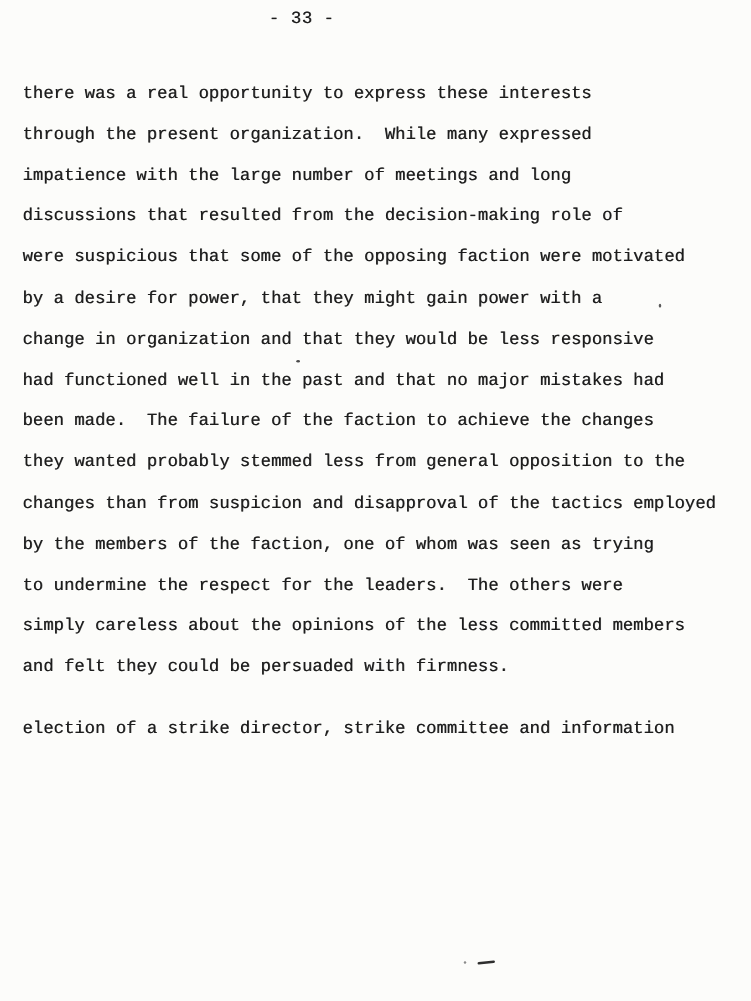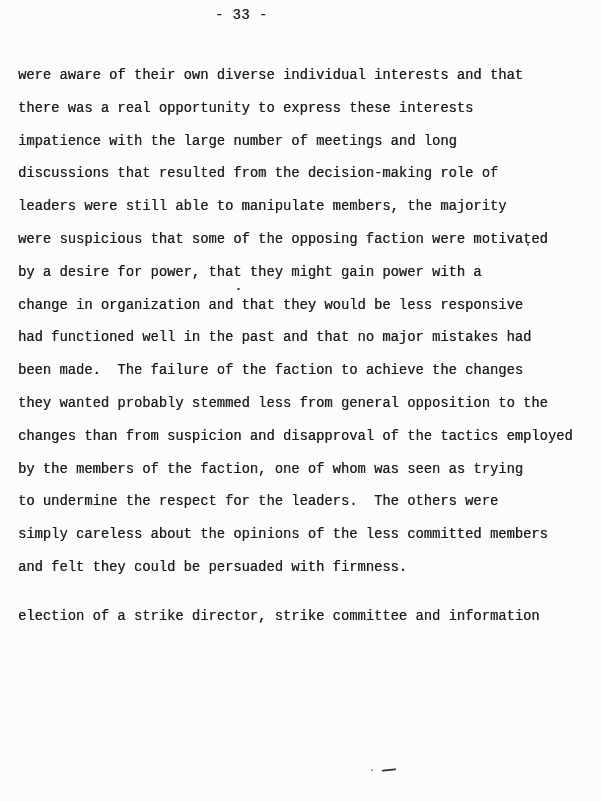--- a/index.html
+++ b/index.html
@@ -77,25 +77,24 @@
   }
 </style>
 </head>
 <body>
 
 <div class="page">
   <div class="page-number">- 33 -</div>
 
   <div class="body-text">
     <div class="paragraph">
-        <div class="line">were aware of their own diverse individual interests and that</div>
         <div class="line">there was a real opportunity to express these interests</div>
+        <div class="line">through the present organization.  While many expressed</div>
         <div class="line">impatience with the large number of meetings and long</div>
         <div class="line">discussions that resulted from the decision-making role of</div>
-        <div class="line">leaders were still able to manipulate members, the majority</div>
         <div class="line">were suspicious that some of the opposing faction were motivated</div>
         <div class="line">by a desire for power, that they might gain power with a</div>
         <div class="line">change in organization and that they would be less responsive</div>
         <div class="line">had functioned well in the past and that no major mistakes had</div>
         <div class="line">been made.  The failure of the faction to achieve the changes</div>
         <div class="line">they wanted probably stemmed less from general opposition to the</div>
         <div class="line">changes than from suspicion and disapproval of the tactics employed</div>
         <div class="line">by the members of the faction, one of whom was seen as trying</div>
         <div class="line">to undermine the respect for the leaders.  The others were</div>
         <div class="line">simply careless about the opinions of the less committed members</div>

